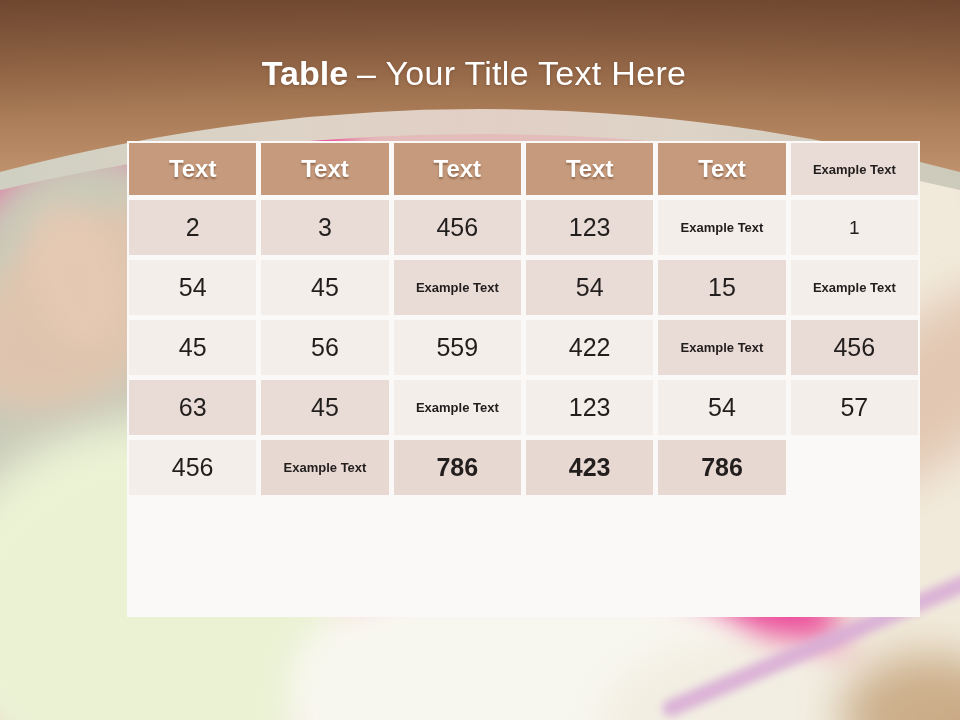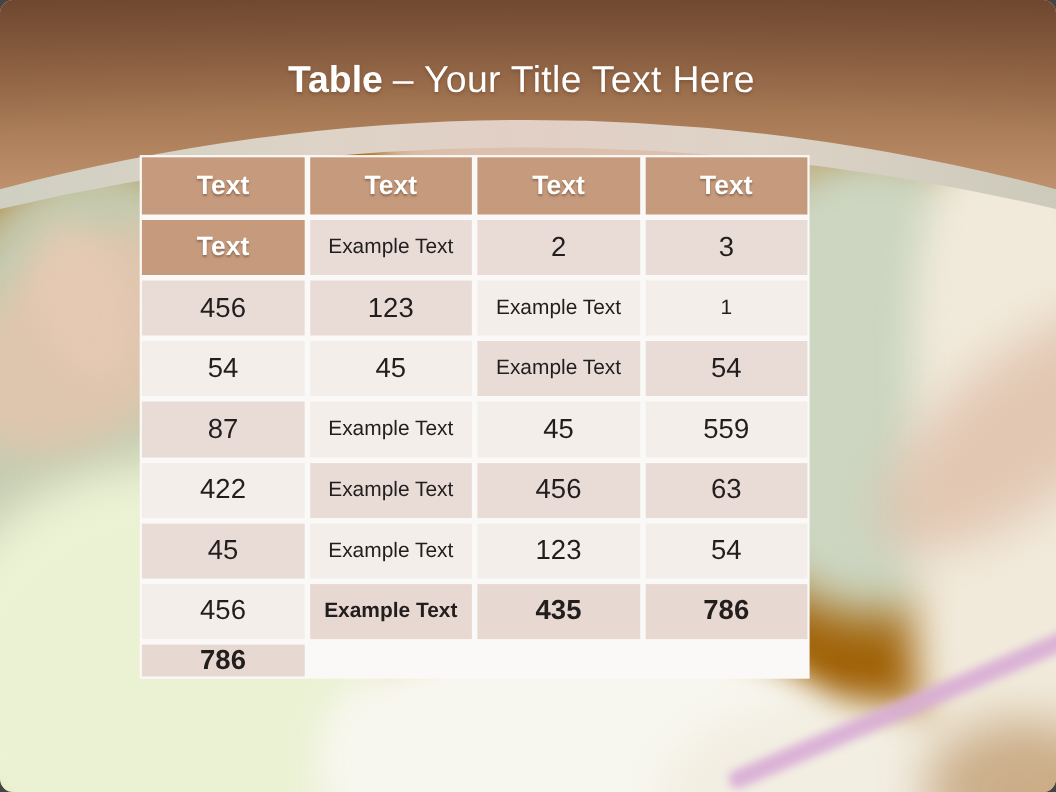--- a/index.html
+++ b/index.html
@@ -1,20 +1,19 @@
 <!DOCTYPE html>
 <html style="--band-gradient-top: #7e5339; --band-gradient-bottom: #c99c78; --arc-highlight: #ddd3c6; --table-header-bg: #c69b7d; --table-header-text: #ffffff; --row-odd-bg: #e9dcd6; --row-even-bg: #f3eeea; --total-row-bg: #e7d8d2; --grid-line: #fbf9f7; --body-text: #221e1d; --title-text: #ffffff; --hoop-pink: #d9aed6;"><head>
 <meta charset="utf-8">
 <style>
   html,body{margin:0;padding:0;background:#444;}
   .slide{
     position:relative;width:960px;height:720px;overflow:hidden;
     font-family:"Liberation Sans",sans-serif;
-    background:#a16207;
-    border-radius:12px;
+    background:#ec4899;
   }
   
   .photo{position:absolute;inset:0;}
   .blob{position:absolute;border-radius:50%;filter:blur(22px);}
   .blob-left-green{left:-90px;top:140px;width:360px;height:580px;background:#c7d2bb;opacity:.95;}
   .blob-bottom-left-green{left:-70px;top:420px;width:440px;height:400px;background:#ebf2d4;}
   .blob-hand{left:-50px;top:225px;width:270px;height:165px;background:#e3c4ad;transform:rotate(-35deg);opacity:.85;filter:blur(16px);}
   .blob-finger{left:30px;top:200px;width:90px;height:150px;background:#e7cab4;transform:rotate(-18deg);opacity:.8;filter:blur(14px);}
   .blob-center-pink{left:340px;top:90px;width:400px;height:100px;background:#e3cabe;opacity:.9;filter:blur(16px);border-radius:45%;}
   .blob-right-green{left:630px;top:130px;width:330px;height:430px;background:#ccd6c1;}
@@ -41,37 +40,37 @@
   
   .title{
     position:absolute;top:54px;left:0;width:948px;text-align:center;
     color:var(--title-text,#ffffff);font-size:34px;line-height:1.15;
     text-shadow:0 1px 3px rgba(80,45,25,.35);
   }
   .title .t-bold{font-weight:bold;margin-right:9px;}
   .title .t-rest{font-weight:normal;letter-spacing:.3px;}
   
   .data-table{
-    position:absolute;left:127px;top:141px;width:609px;height:476px;
-    display:grid;grid-template-columns:repeat(4,1fr);grid-template-rows:52px repeat(7,1fr);
+    position:absolute;left:127px;top:141px;width:793px;height:476px;
+    display:grid;grid-template-columns:repeat(6,1fr);grid-template-rows:52px repeat(7,1fr);
     gap:5px;padding:2px;box-sizing:border-box;
     background:var(--grid-line,#fbf9f7);
   }
   .cell{display:flex;align-items:center;justify-content:center;overflow:hidden;}
   .cell.head{
     background:var(--table-header-bg,#c69b7d);
     color:var(--table-header-text,#ffffff);
     font-weight:bold;font-size:24px;
     text-shadow:0 2px 2px rgba(93,58,35,.5);
   }
   .cell.body{color:var(--body-text,#221e1d);}
   .cell.odd{background:var(--row-odd-bg,#e9dcd6);}
   .cell.even{background:var(--row-even-bg,#f3eeea);}
   .cell.total{background:var(--total-row-bg,#e7d8d2);font-weight:bold;}
-  .cell.label{font-size:19px;}
+  .cell.label{font-size:13px;font-weight:bold;}
   .cell.num{font-size:25px;}
   .cell.num.small{font-size:19px;}
 </style>
 </head>
 <body>
 
 <div class="slide">
 
   <div class="photo">
     <div class="blob blob-left-green"></div>
@@ -105,32 +104,34 @@
       <div class="cell body odd num">2</div>
       <div class="cell body odd num">3</div>
       <div class="cell body odd num">456</div>
       <div class="cell body odd num">123</div>
       <div class="cell body even label">Example Text</div>
       <div class="cell body even num small">1</div>
       <div class="cell body even num">54</div>
       <div class="cell body even num">45</div>
       <div class="cell body odd label">Example Text</div>
       <div class="cell body odd num">54</div>
-      <div class="cell body odd num">87</div>
+      <div class="cell body odd num">15</div>
       <div class="cell body even label">Example Text</div>
       <div class="cell body even num">45</div>
+      <div class="cell body even num">56</div>
       <div class="cell body even num">559</div>
       <div class="cell body even num">422</div>
       <div class="cell body odd label">Example Text</div>
       <div class="cell body odd num">456</div>
       <div class="cell body odd num">63</div>
       <div class="cell body odd num">45</div>
       <div class="cell body even label">Example Text</div>
       <div class="cell body even num">123</div>
       <div class="cell body even num">54</div>
+      <div class="cell body even num">57</div>
       <div class="cell body even num">456</div>
       <div class="cell body odd label total">Example Text</div>
-      <div class="cell body odd num total">435</div>
       <div class="cell body odd num total">786</div>
+      <div class="cell body odd num total">423</div>
       <div class="cell body odd num total">786</div>
     </div>
 
 </div>
 
 </body></html>

